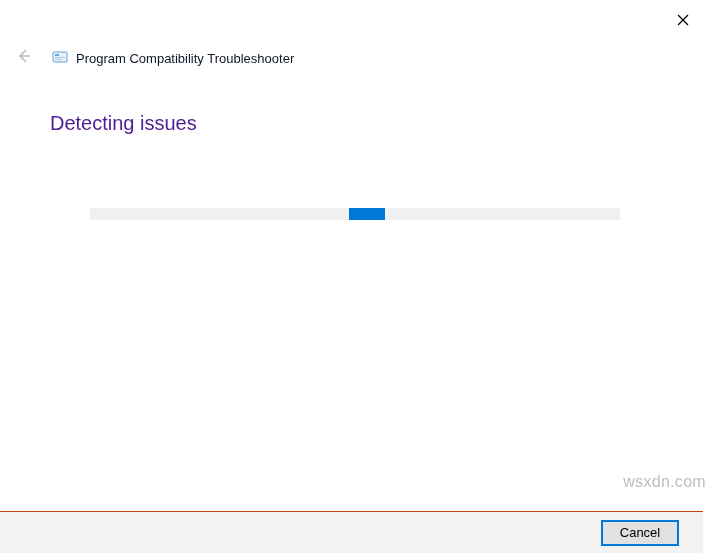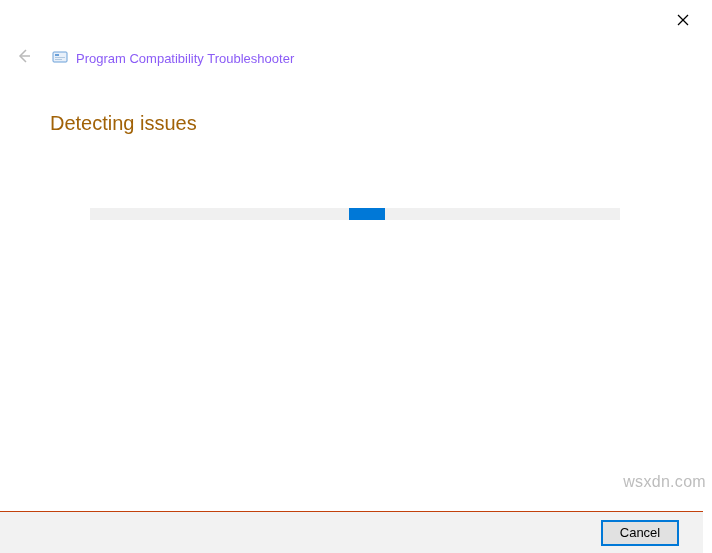--- a/index.html
+++ b/index.html
@@ -40,30 +40,30 @@
       opacity: 0.45;
     }
     .back-arrow svg { width: 16px; height: 16px; }
     .app-icon {
       width: 16px;
       height: 16px;
       display: inline-block;
     }
     .app-title {
       font-size: 13px;
-      color: #8b5cf6;
+      color: #0f172a;
       margin-left: 8px;
     }
     .heading {
       position: absolute;
       top: 112px;
       left: 50px;
       font-size: 20px;
       font-weight: 400;
-      color: #a16207;
+      color: #4c1d95;
     }
     .progress-track {
       position: absolute;
       top: 208px;
       left: 90px;
       width: 530px;
       height: 12px;
       background: #f0f0f0;
     }
     .progress-chunk {

